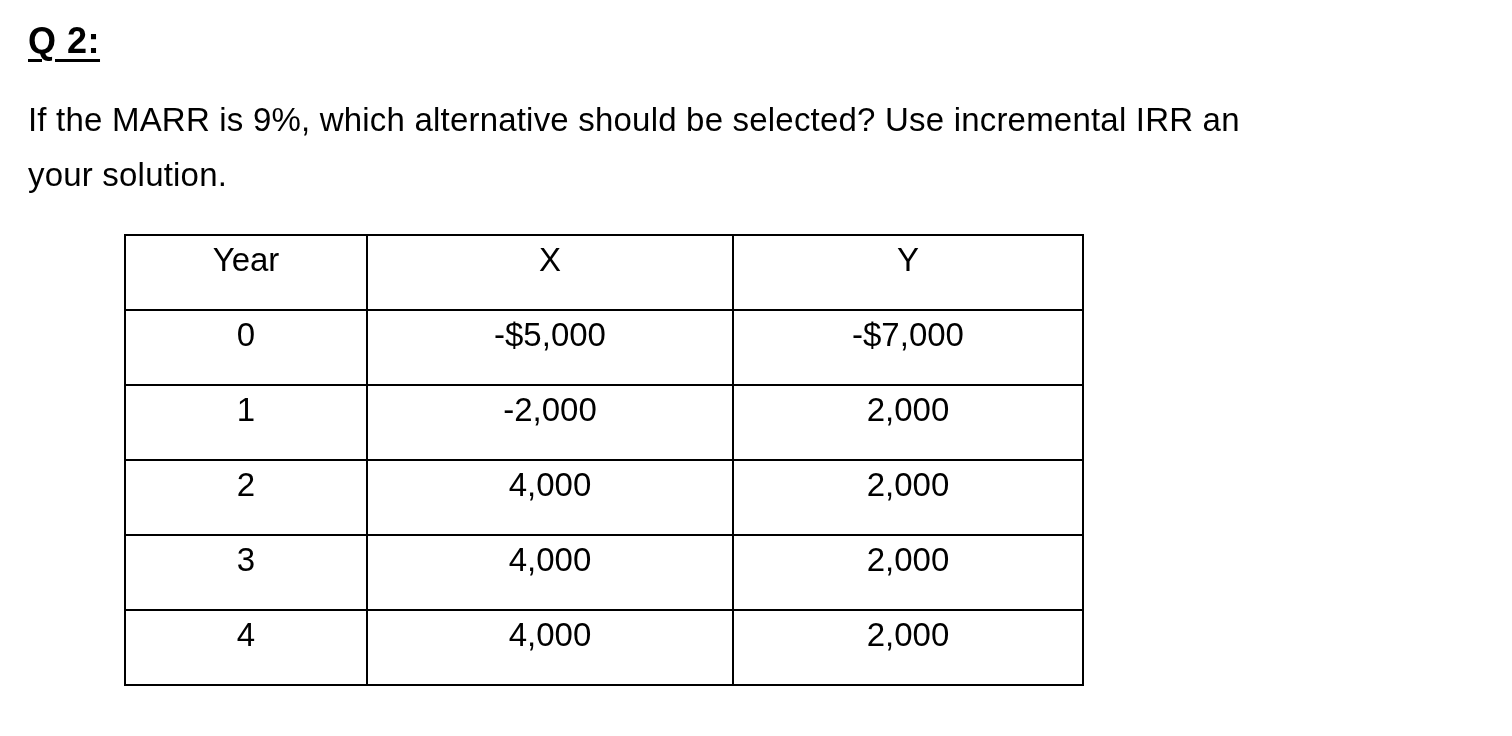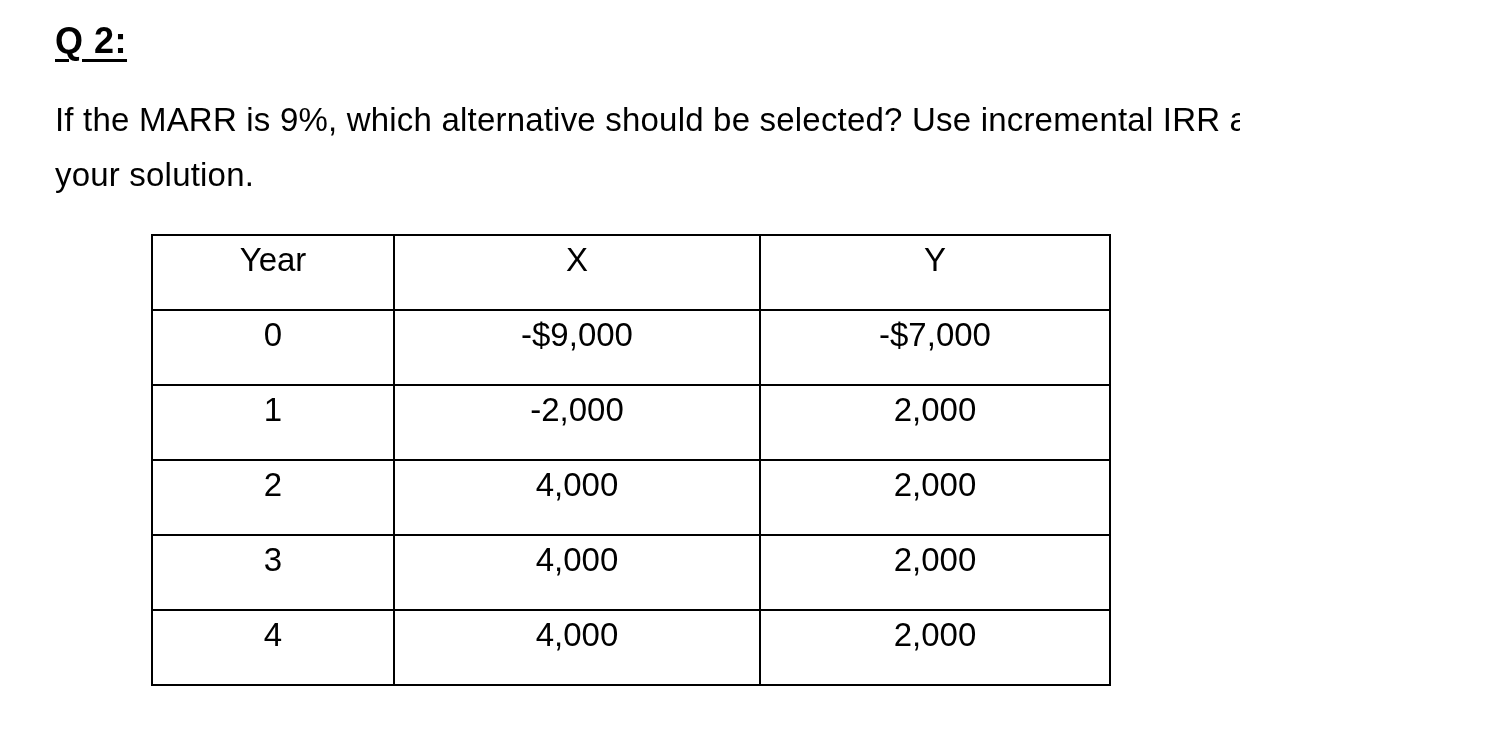--- a/index.html
+++ b/index.html
@@ -7,21 +7,21 @@
     margin: 0;
     padding: 0;
     background: #ffffff;
     color: #000000;
     font-family: "Liberation Sans", "DejaVu Sans", sans-serif;
   }
   .page {
     width: 1240px;
     height: 736px;
     background: #ffffff;
-    padding: 20px 0 0 55px;
+    padding: 20px 0 0 28px;
     overflow: hidden;
   }
   .q-label {
     display: inline-block;
     margin: 0 0 30px 0;
     font-size: 36px;
     font-weight: bold;
     text-decoration: underline;
     text-decoration-thickness: 3px;
     text-underline-offset: 6px;
@@ -73,21 +73,21 @@
     <thead>
       <tr>
         <th>Year</th>
         <th>X</th>
         <th>Y</th>
       </tr>
     </thead>
     <tbody>
       <tr>
         <td>0</td>
-        <td>-$9,000</td>
+        <td>-$5,000</td>
         <td>-$7,000</td>
       </tr>
       <tr>
         <td>1</td>
         <td>-2,000</td>
         <td>2,000</td>
       </tr>
       <tr>
         <td>2</td>
         <td>4,000</td>

